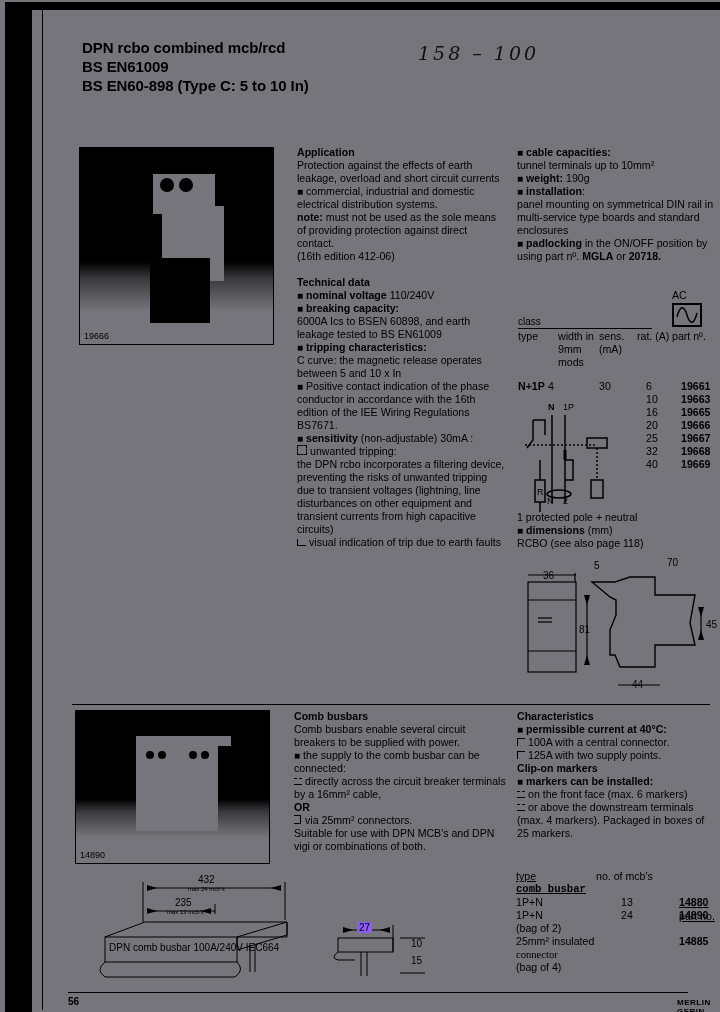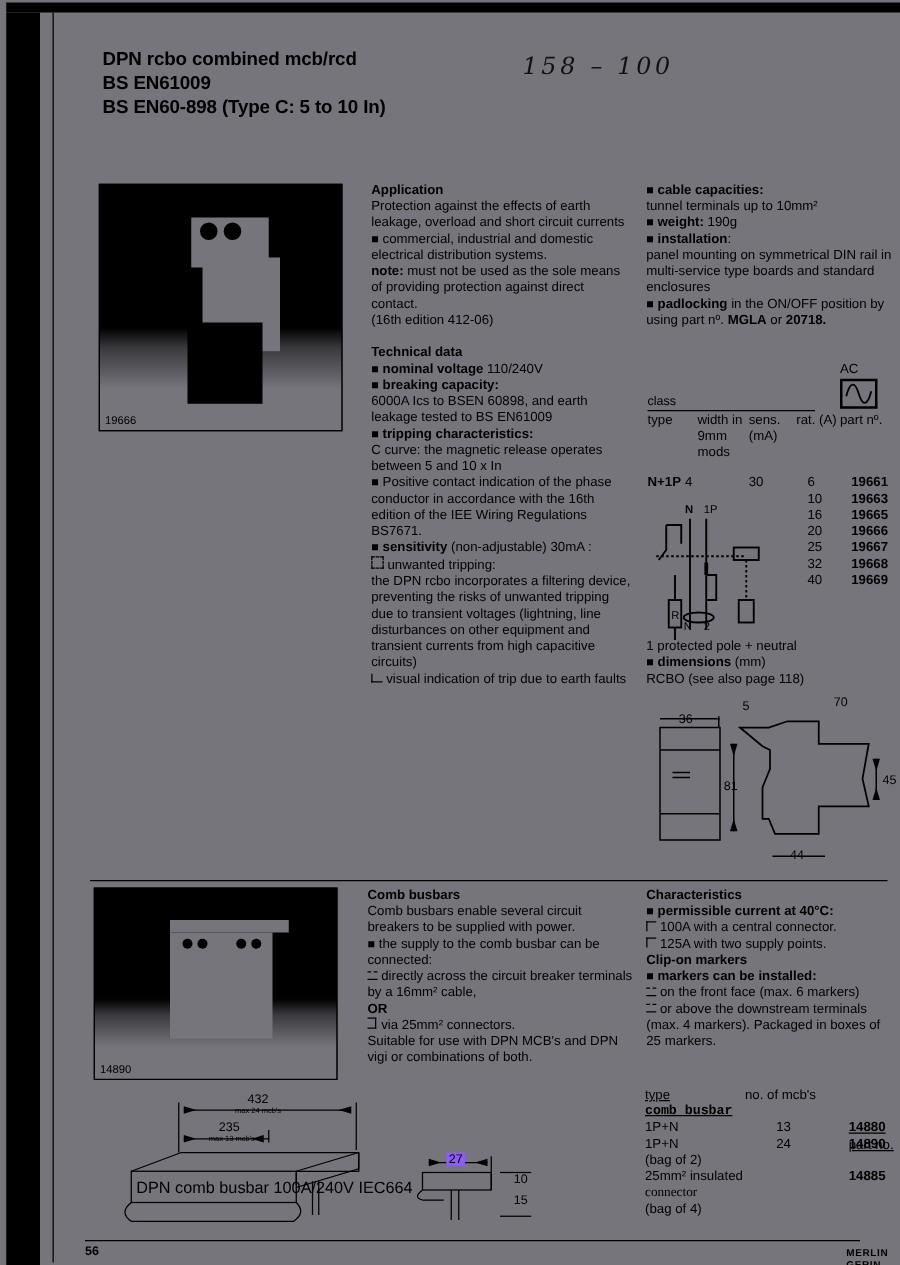--- a/index.html
+++ b/index.html
@@ -298,21 +298,21 @@
       <polygon points="52,28 62,31 52,34"></polygon>
       <polygon points="116,28 106,31 116,34"></polygon>
       <polygon points="248,47 258,50 248,53"></polygon>
       <polygon points="295,47 285,50 295,53"></polygon>
     </g>
   </svg>
   <div style="position:absolute;left:103px;top:-6px;font-size:10px;">432</div>
   <div style="position:absolute;left:93px;top:6px;font-size:6px;">max 24 mcb's</div>
   <div style="position:absolute;left:80px;top:17px;font-size:10px;">235</div>
   <div style="position:absolute;left:72px;top:29px;font-size:6px;">max 13 mcb's</div>
-  <div style="position:absolute;left:14px;top:62px;font-size:13px;white-space:nowrap;">DPN comb busbar 100A/240V IEC664</div>
+  <div style="position:absolute;left:14px;top:62px;font-size:10px;white-space:nowrap;">DPN comb busbar 100A/240V IEC664</div>
   <div style="position:absolute;left:262px;top:42px;font-size:10px;background:#8b5cf6;padding:0 2px;">27</div>
   <div style="position:absolute;left:316px;top:58px;font-size:10px;">10</div>
   <div style="position:absolute;left:316px;top:75px;font-size:10px;">15</div>
 </div>
 
 <div class="abs hr" style="left:68px;top:992px;width:620px;"></div>
 <div class="abs foot" style="left:68px;top:996px;">56</div>
 <div class="abs brand" style="left:677px;top:998px;">MERLIN GERIN</div>
 
 </body></html>

